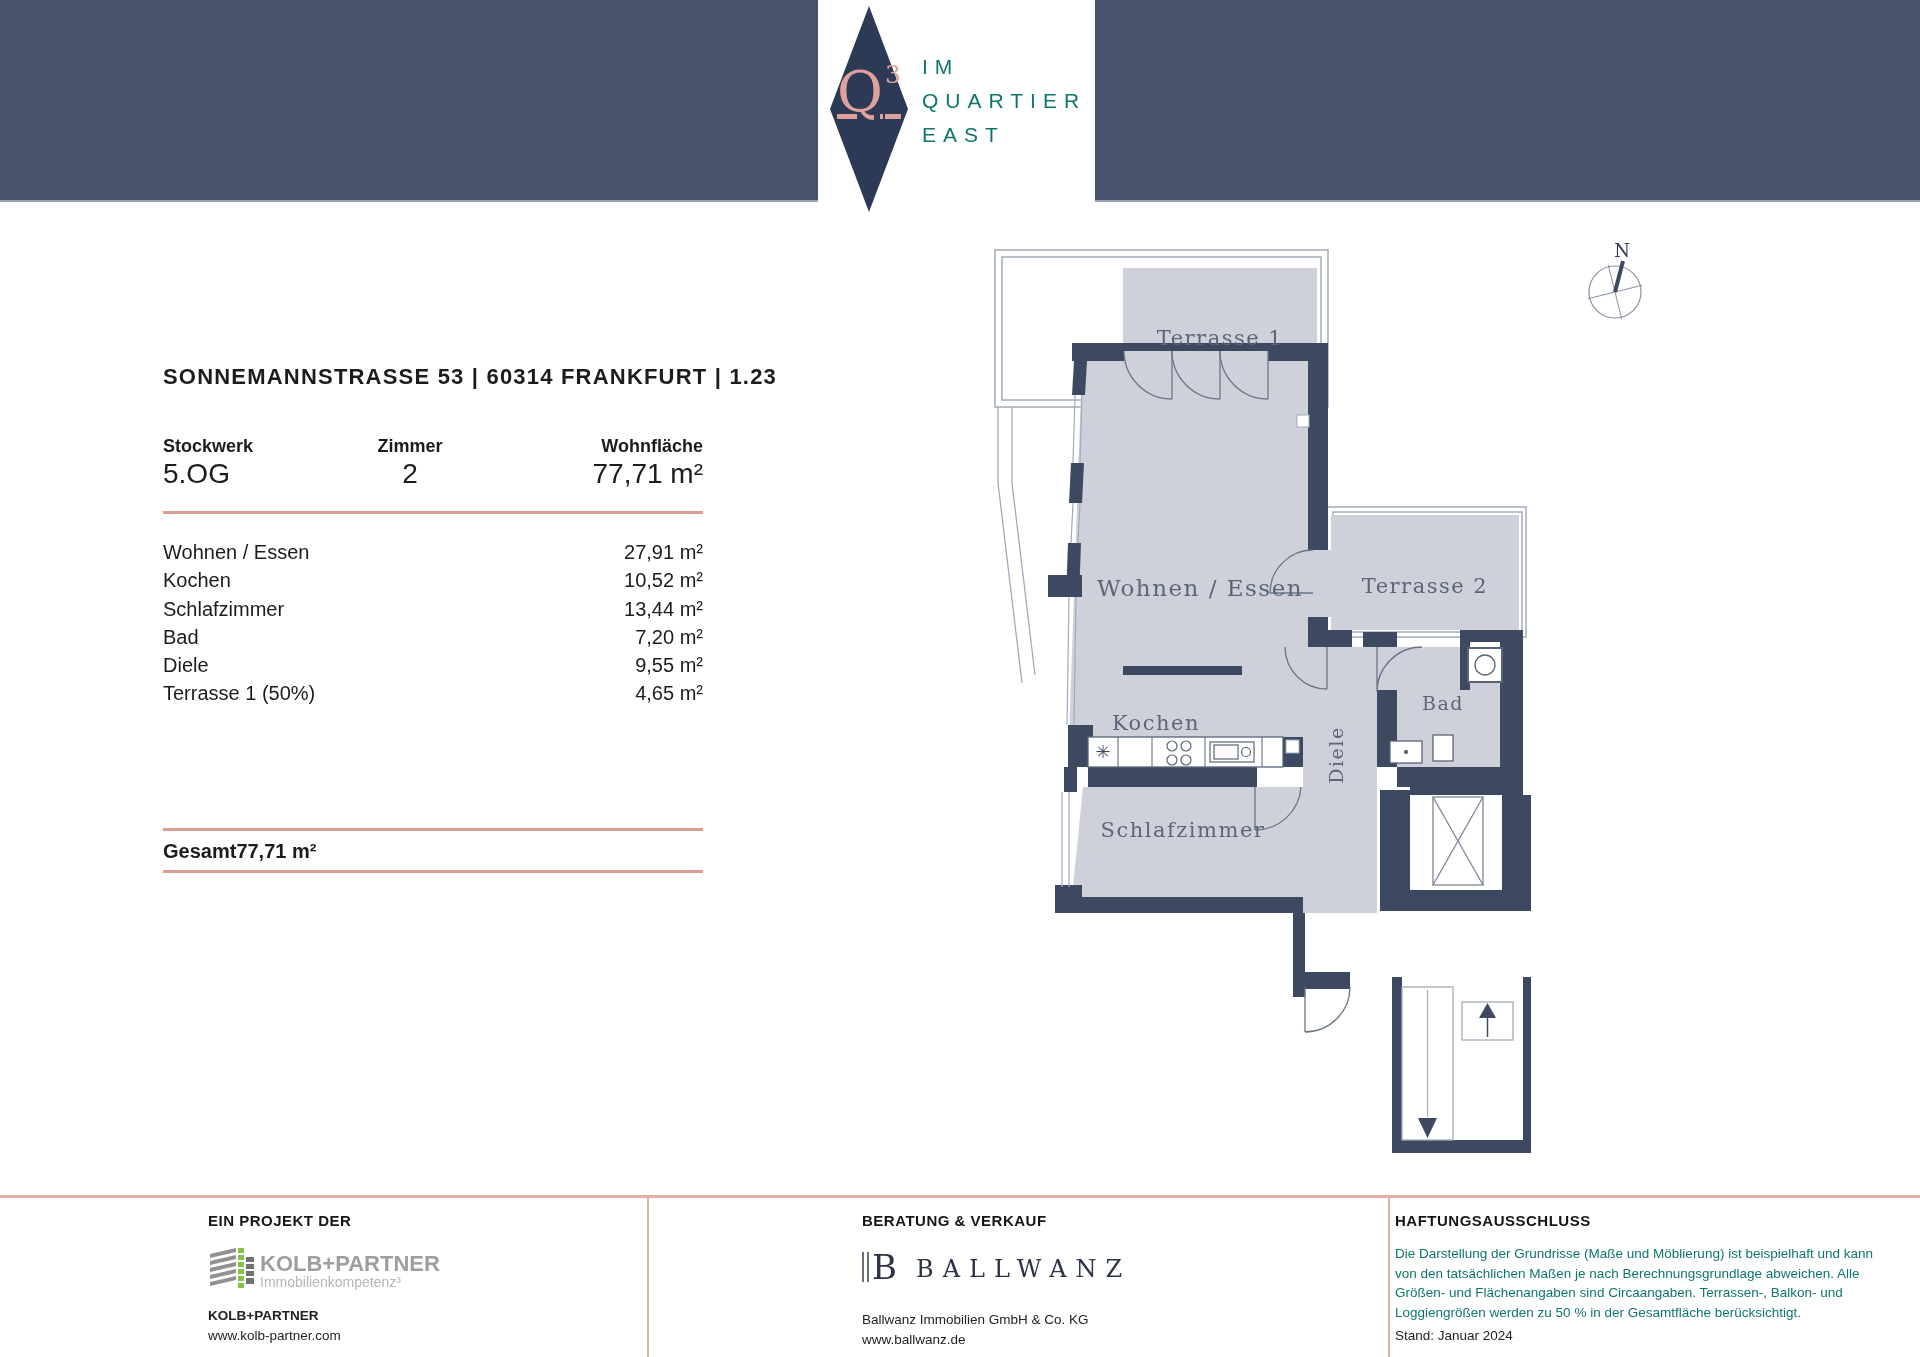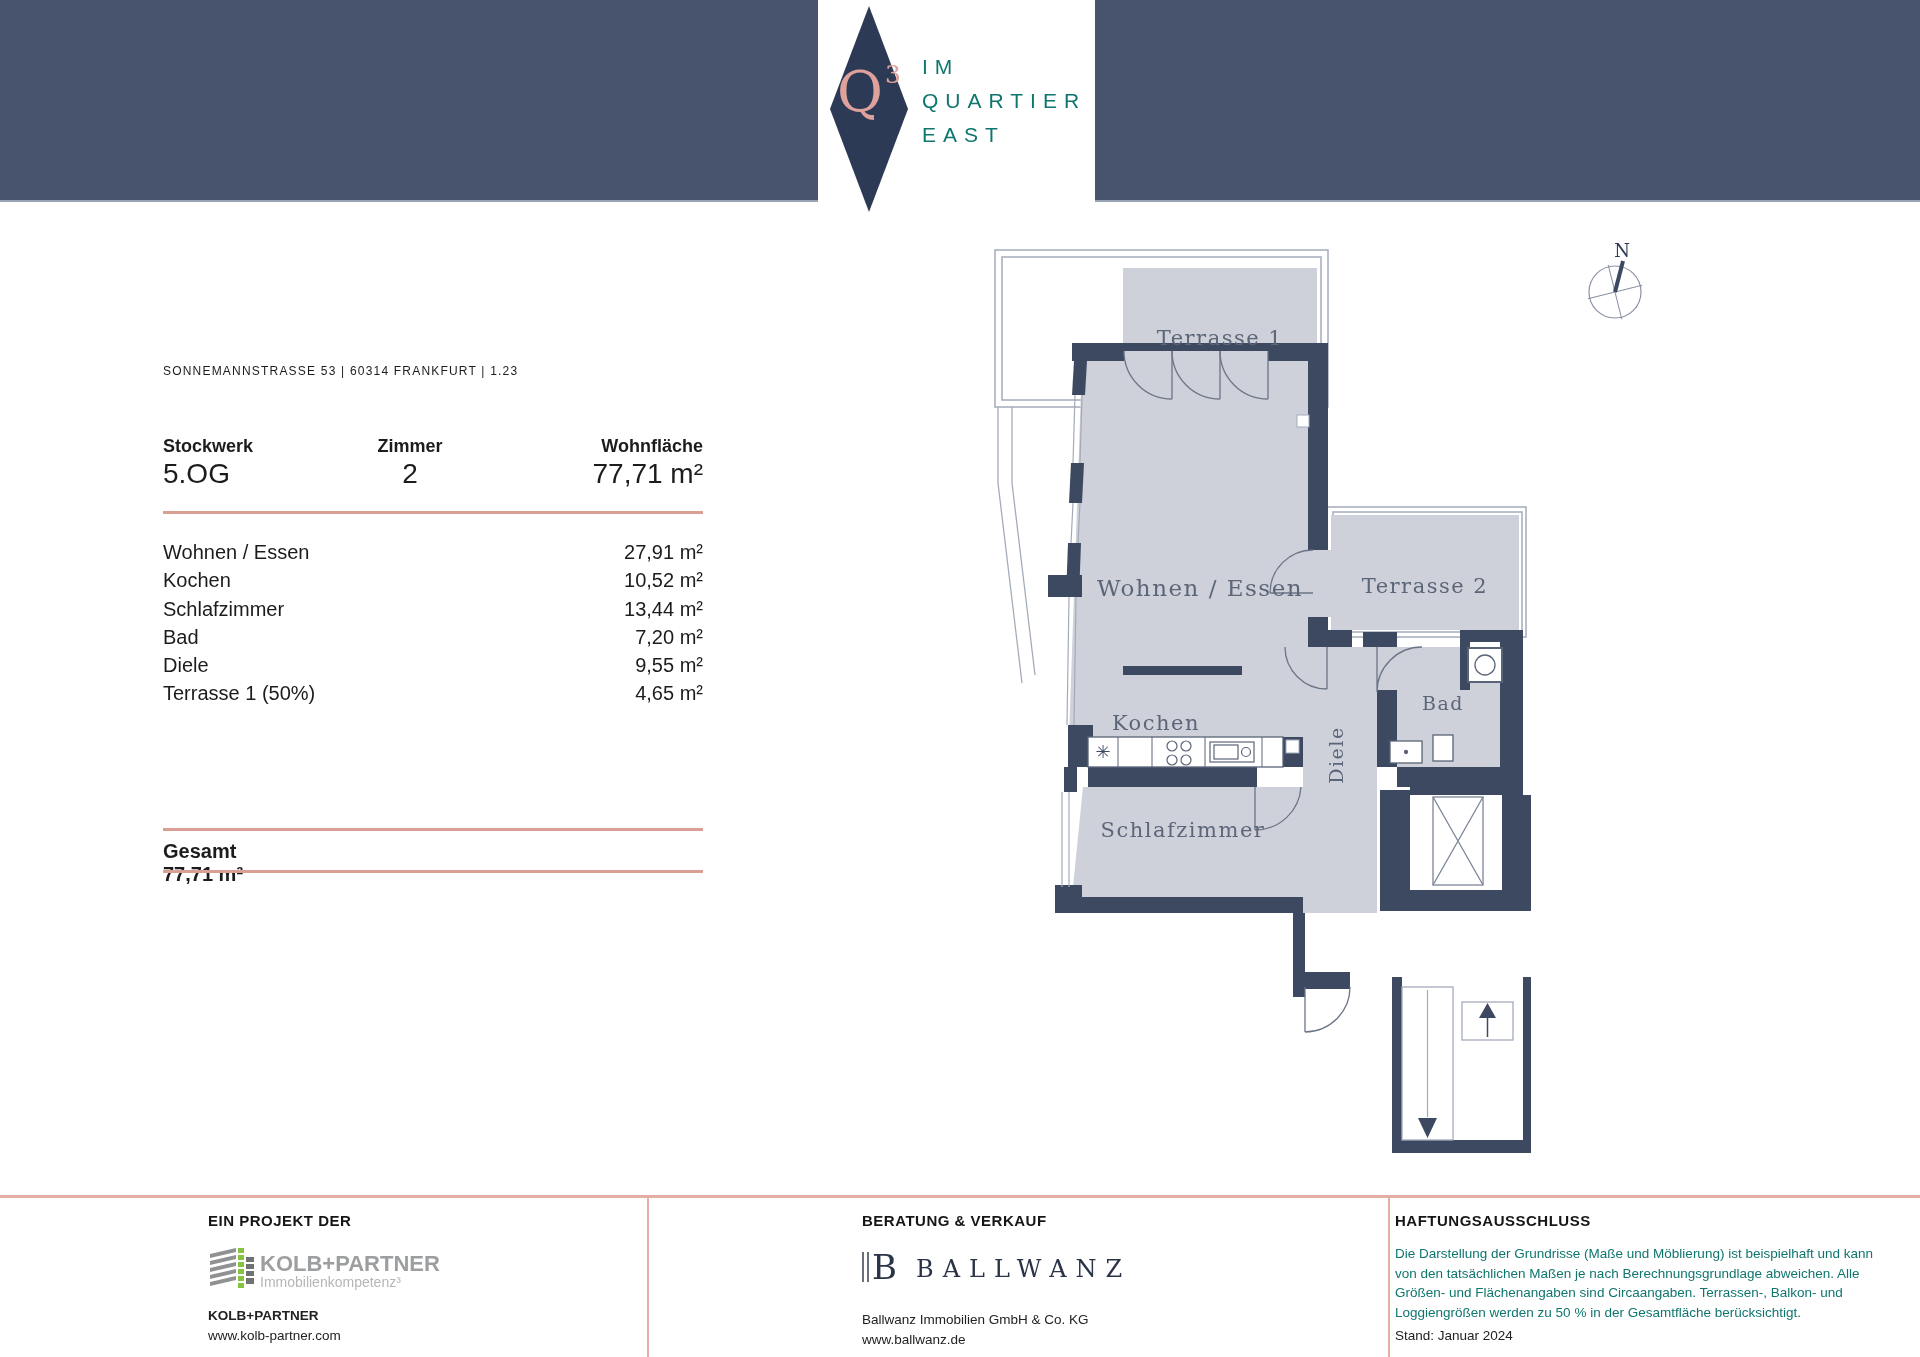--- a/index.html
+++ b/index.html
@@ -6,34 +6,34 @@
   #page{position:relative;width:1920px;height:1357px;background:#ffffff;overflow:hidden;
         font-family:"Liberation Sans",sans-serif;color:#1c1c1c;}
   .abs{position:absolute;}
 
   
   .hbar{position:absolute;top:0;height:200px;background:#48546e;border-bottom:2px solid #9aa2b5;}
   #hbar-left{left:0;width:818px;}
   #hbar-right{left:1095px;width:825px;}
   #diamond{position:absolute;left:830px;top:6px;width:78px;height:206px;}
   #q3{position:absolute;left:830px;top:62px;width:78px;text-align:center;
-      font-family:"DejaVu Serif",serif;color:#dfa19b;font-size:56px;line-height:1;}
+      font-family:"DejaVu Serif",serif;color:#dfa19b;font-size:56px;line-height:1;text-decoration:underline;}
   #q3 sup{font-size:25px;vertical-align:28px;margin-left:2px;}
   #brand{position:absolute;left:922px;top:50px;font-size:21px;letter-spacing:7px;
          color:#0f766e;line-height:34px;font-weight:500;}
 
   
-  #addr{position:absolute;left:163px;top:364px;font-size:12px;font-weight:normal;letter-spacing:1.2px;}
+  #addr{position:absolute;left:163px;top:364px;font-size:22px;font-weight:bold;letter-spacing:1.2px;}
   .colhead{position:absolute;top:436px;font-size:18px;font-weight:bold;}
   .bigval{position:absolute;top:458px;font-size:28px;}
   .pinkline{position:absolute;left:163px;width:540px;height:3px;background:#db9e94;}
   #rooms{position:absolute;left:163px;top:541px;width:540px;font-size:20px;}
   .rrow{display:flex;justify-content:space-between;height:28.3px;align-items:flex-start;}
   #gesamt-row{position:absolute;left:163px;top:840px;width:540px;display:flex;
-              font-size:20px;font-weight:bold;flex-direction:column;}
+              font-size:20px;font-weight:bold;}
 
   
   #plan{position:absolute;left:990px;top:245px;}
   text.rlabel{font-family:"DejaVu Serif",serif;fill:#5c6679;letter-spacing:1.5px;}
   #compass{position:absolute;left:1575px;top:235px;}
 
   
   #f-line{position:absolute;left:0;top:1195px;width:1920px;height:3px;background:#e5aea5;}
   .f-div{position:absolute;top:1198px;width:2px;height:159px;background:#e5aea5;}
   .fhead{position:absolute;top:1212px;font-size:15px;letter-spacing:.5px;font-weight:600;color:#161616;}

